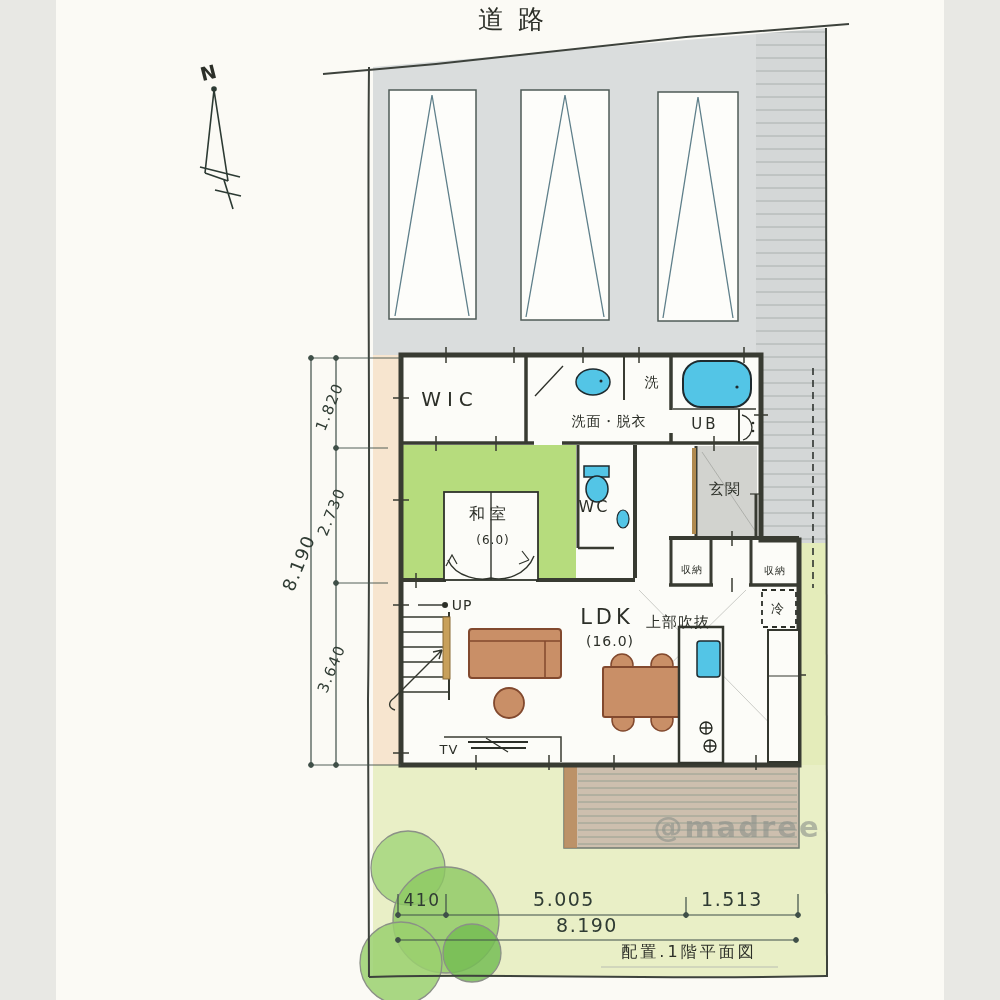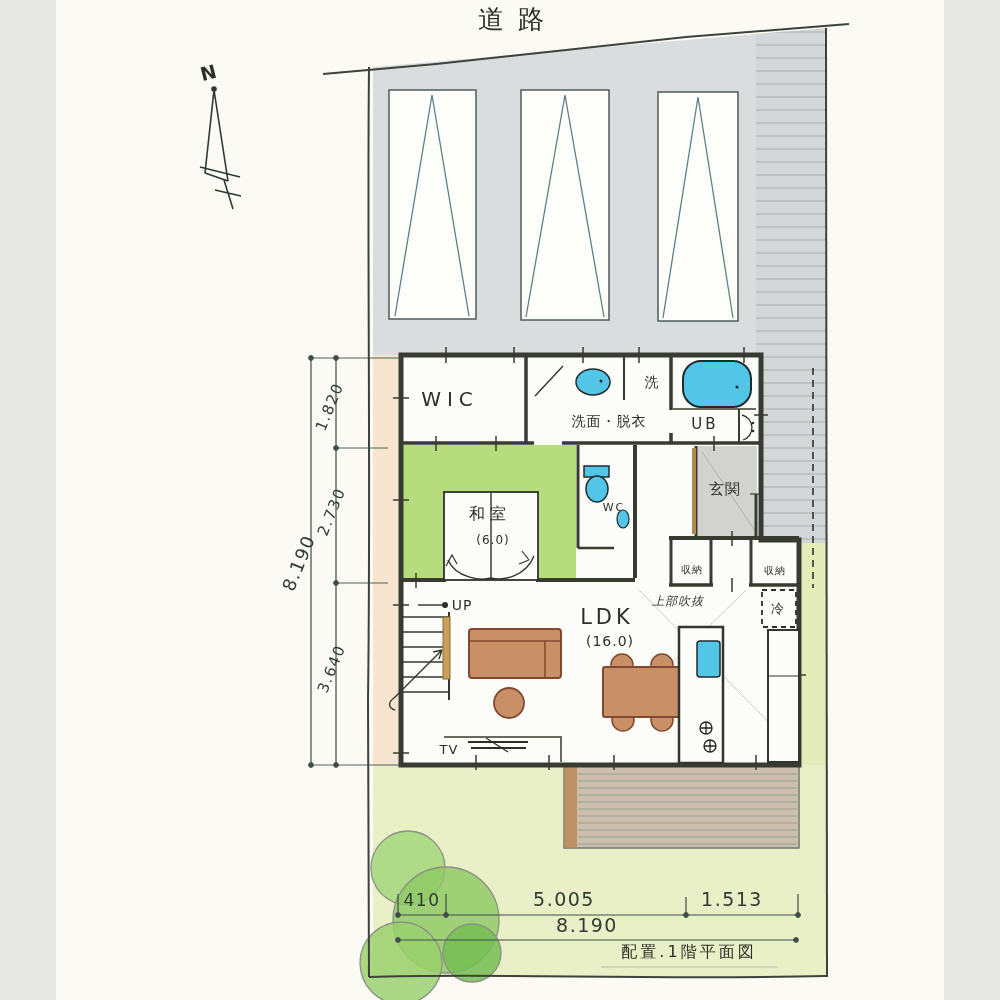--- a/index.html
+++ b/index.html
@@ -235,36 +235,37 @@
 
 <span class="lbl" style="left:462px;top:19px;font-size:26px;letter-spacing:14px;">道路</span>
 <span class="lbl tilt" style="left:153px;top:73px;font-size:19px;font-weight:bold;">N</span>
 
 <span class="lbl" style="left:394px;top:399px;font-size:20px;letter-spacing:6px;">WIC</span>
 <span class="lbl" style="left:553px;top:421px;font-size:14px;">洗面・脱衣</span>
 <span class="lbl" style="left:596px;top:382px;font-size:14px;">洗</span>
 <span class="lbl" style="left:649px;top:424px;font-size:15px;letter-spacing:3px;">UB</span>
 <span class="lbl" style="left:434px;top:514px;font-size:16px;letter-spacing:5px;">和室</span>
 <span class="lbl" style="left:437px;top:540px;font-size:12px;">(6.0)</span>
-<span class="lbl" style="left:538px;top:507px;font-size:11px;letter-spacing:2px;margin-left:20px;">WC</span>
+<span class="lbl" style="left:538px;top:507px;font-size:16px;letter-spacing:2px;">WC</span>
 <span class="lbl" style="left:669px;top:489px;font-size:15px;">玄関</span>
 <span class="lbl" style="left:636px;top:570px;font-size:10px;">収納</span>
 <span class="lbl" style="left:719px;top:571px;font-size:10px;">収納</span>
 <span class="lbl" style="left:722px;top:608px;font-size:13px;">冷</span>
-<span class="lbl" style="left:622px;top:601px;font-size:12px;font-style:italic;">上部吹抜</span>
+<span class="lbl" style="left:622px;top:622px;font-size:15px;">上部吹抜</span>
 <span class="lbl" style="left:551px;top:617px;font-size:21px;letter-spacing:4px;">LDK</span>
 <span class="lbl" style="left:554px;top:641px;font-size:14px;">(16.0)</span>
 <span class="lbl" style="left:406px;top:605px;font-size:14px;">UP</span>
 <span class="lbl" style="left:393px;top:749px;font-size:13px;">TV</span>
 
 <span class="lbl rot dim" style="left:243px;top:563px;font-size:18px;">8.190</span>
 <span class="lbl rot dim" style="left:274px;top:407px;font-size:15px;">1.820</span>
 <span class="lbl rot dim" style="left:276px;top:512px;font-size:15px;">2.730</span>
 <span class="lbl rot dim" style="left:276px;top:669px;font-size:15px;">3.640</span>
 
 <span class="lbl dim" style="left:366px;top:900px;font-size:17px;">410</span>
 <span class="lbl dim" style="left:508px;top:899px;font-size:19px;">5.005</span>
 <span class="lbl dim" style="left:676px;top:899px;font-size:19px;">1.513</span>
 <span class="lbl dim" style="left:531px;top:925px;font-size:19px;">8.190</span>
 
 <span class="lbl" style="left:633px;top:952px;font-size:16px;letter-spacing:3px;">配置.1階平面図</span>
+<span class="lbl watermark" style="left:681px;top:827px;font-size:29px;">@madree</span>
 
 </div>
 
 </body></html>

